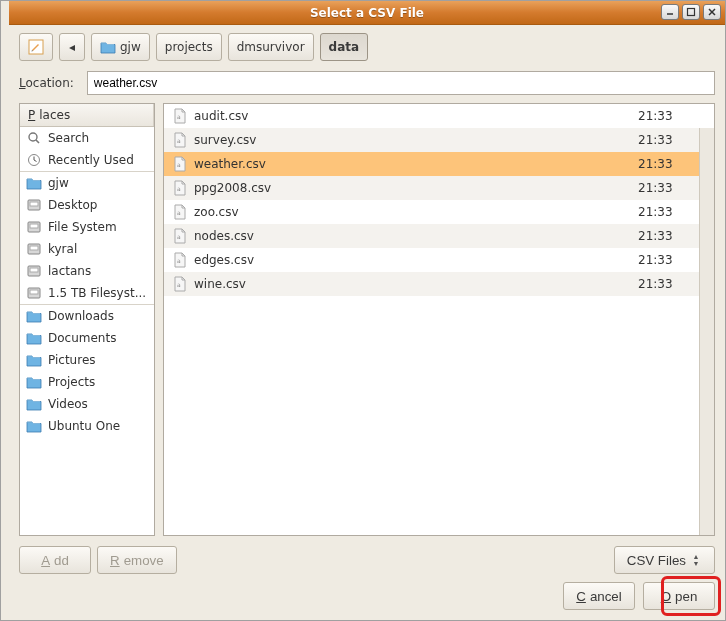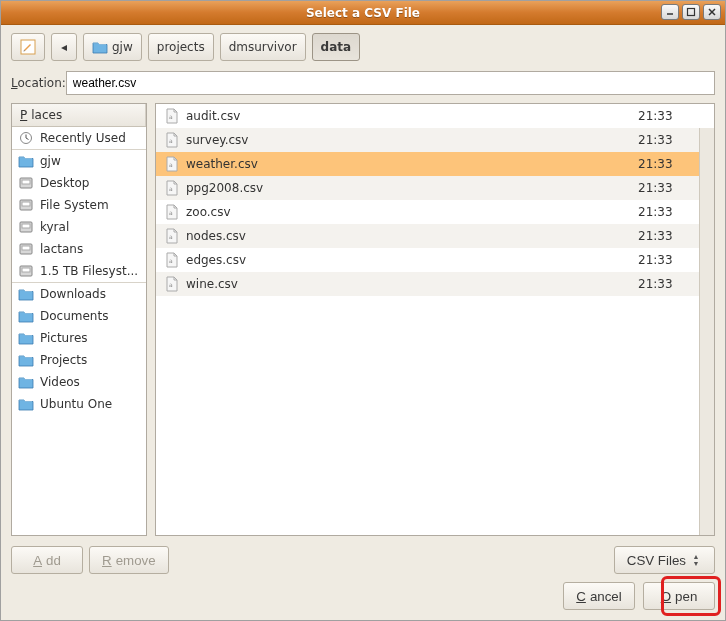--- a/index.html
+++ b/index.html
@@ -11,20 +11,21 @@
   height: 621px;
   overflow: hidden;
 }
 .window {
   width: 726px;
   height: 621px;
   border: 1px solid #a0a0a0;
   display: flex;
   flex-direction: column;
   background: #efebe2;
+  padding-left: 8px;
 }
 .titlebar {
   height: 24px;
   background: linear-gradient(to bottom, #e9a15a 0%, #d47b2e 50%, #c16817 100%);
   border-bottom: 1px solid #a85a10;
   display: flex;
   align-items: center;
   color: #fff;
   font-weight: bold;
   position: relative;
@@ -79,21 +80,21 @@
   justify-content: center;
 }
 .pencil-icon {
   width: 14px; height: 14px;
   display: inline-block;
 }
 .location-row {
   padding: 6px 10px 8px 10px;
   display: flex;
   align-items: center;
-  gap: 0;
+  gap: 13px;
 }
 .location-row label {
   color: #3a3a3a;
 }
 .location-row input {
   flex: 1;
   height: 24px;
   padding: 2px 6px;
   border: 1px solid #b0aaa0;
   background: #fff;
@@ -279,20 +280,29 @@
     <input type="text" value="weather.csv" style="">
   </div>
 
   <div class="main-area">
     <div class="pane places-pane">
       <div class="col-header">
         <div class="col" style="flex:1"><span class="underline-key">P</span>laces</div>
       </div>
       <div class="places-list" id="places-list">
           <div class="place-item">
+            <span class="icon search-icon">
+              <svg viewBox="0 0 14 14">
+                <circle cx="6" cy="6" r="4" fill="none" stroke="#777" stroke-width="1.4"></circle>
+                <line x1="9" y1="9" x2="12" y2="12" stroke="#777" stroke-width="1.6"></line>
+              </svg>
+            </span>
+            <span>Search</span>
+          </div>
+          <div class="place-item">
             <span class="icon clock-icon">
               <svg viewBox="0 0 14 14">
                 <circle cx="7" cy="7" r="5.5" fill="#fff" stroke="#888"></circle>
                 <line x1="7" y1="7" x2="7" y2="3.5" stroke="#555"></line>
                 <line x1="7" y1="7" x2="9.5" y2="8.5" stroke="#555"></line>
               </svg>
             </span>
             <span>Recently Used</span>
           </div>
           <div class="place-item group-sep">

